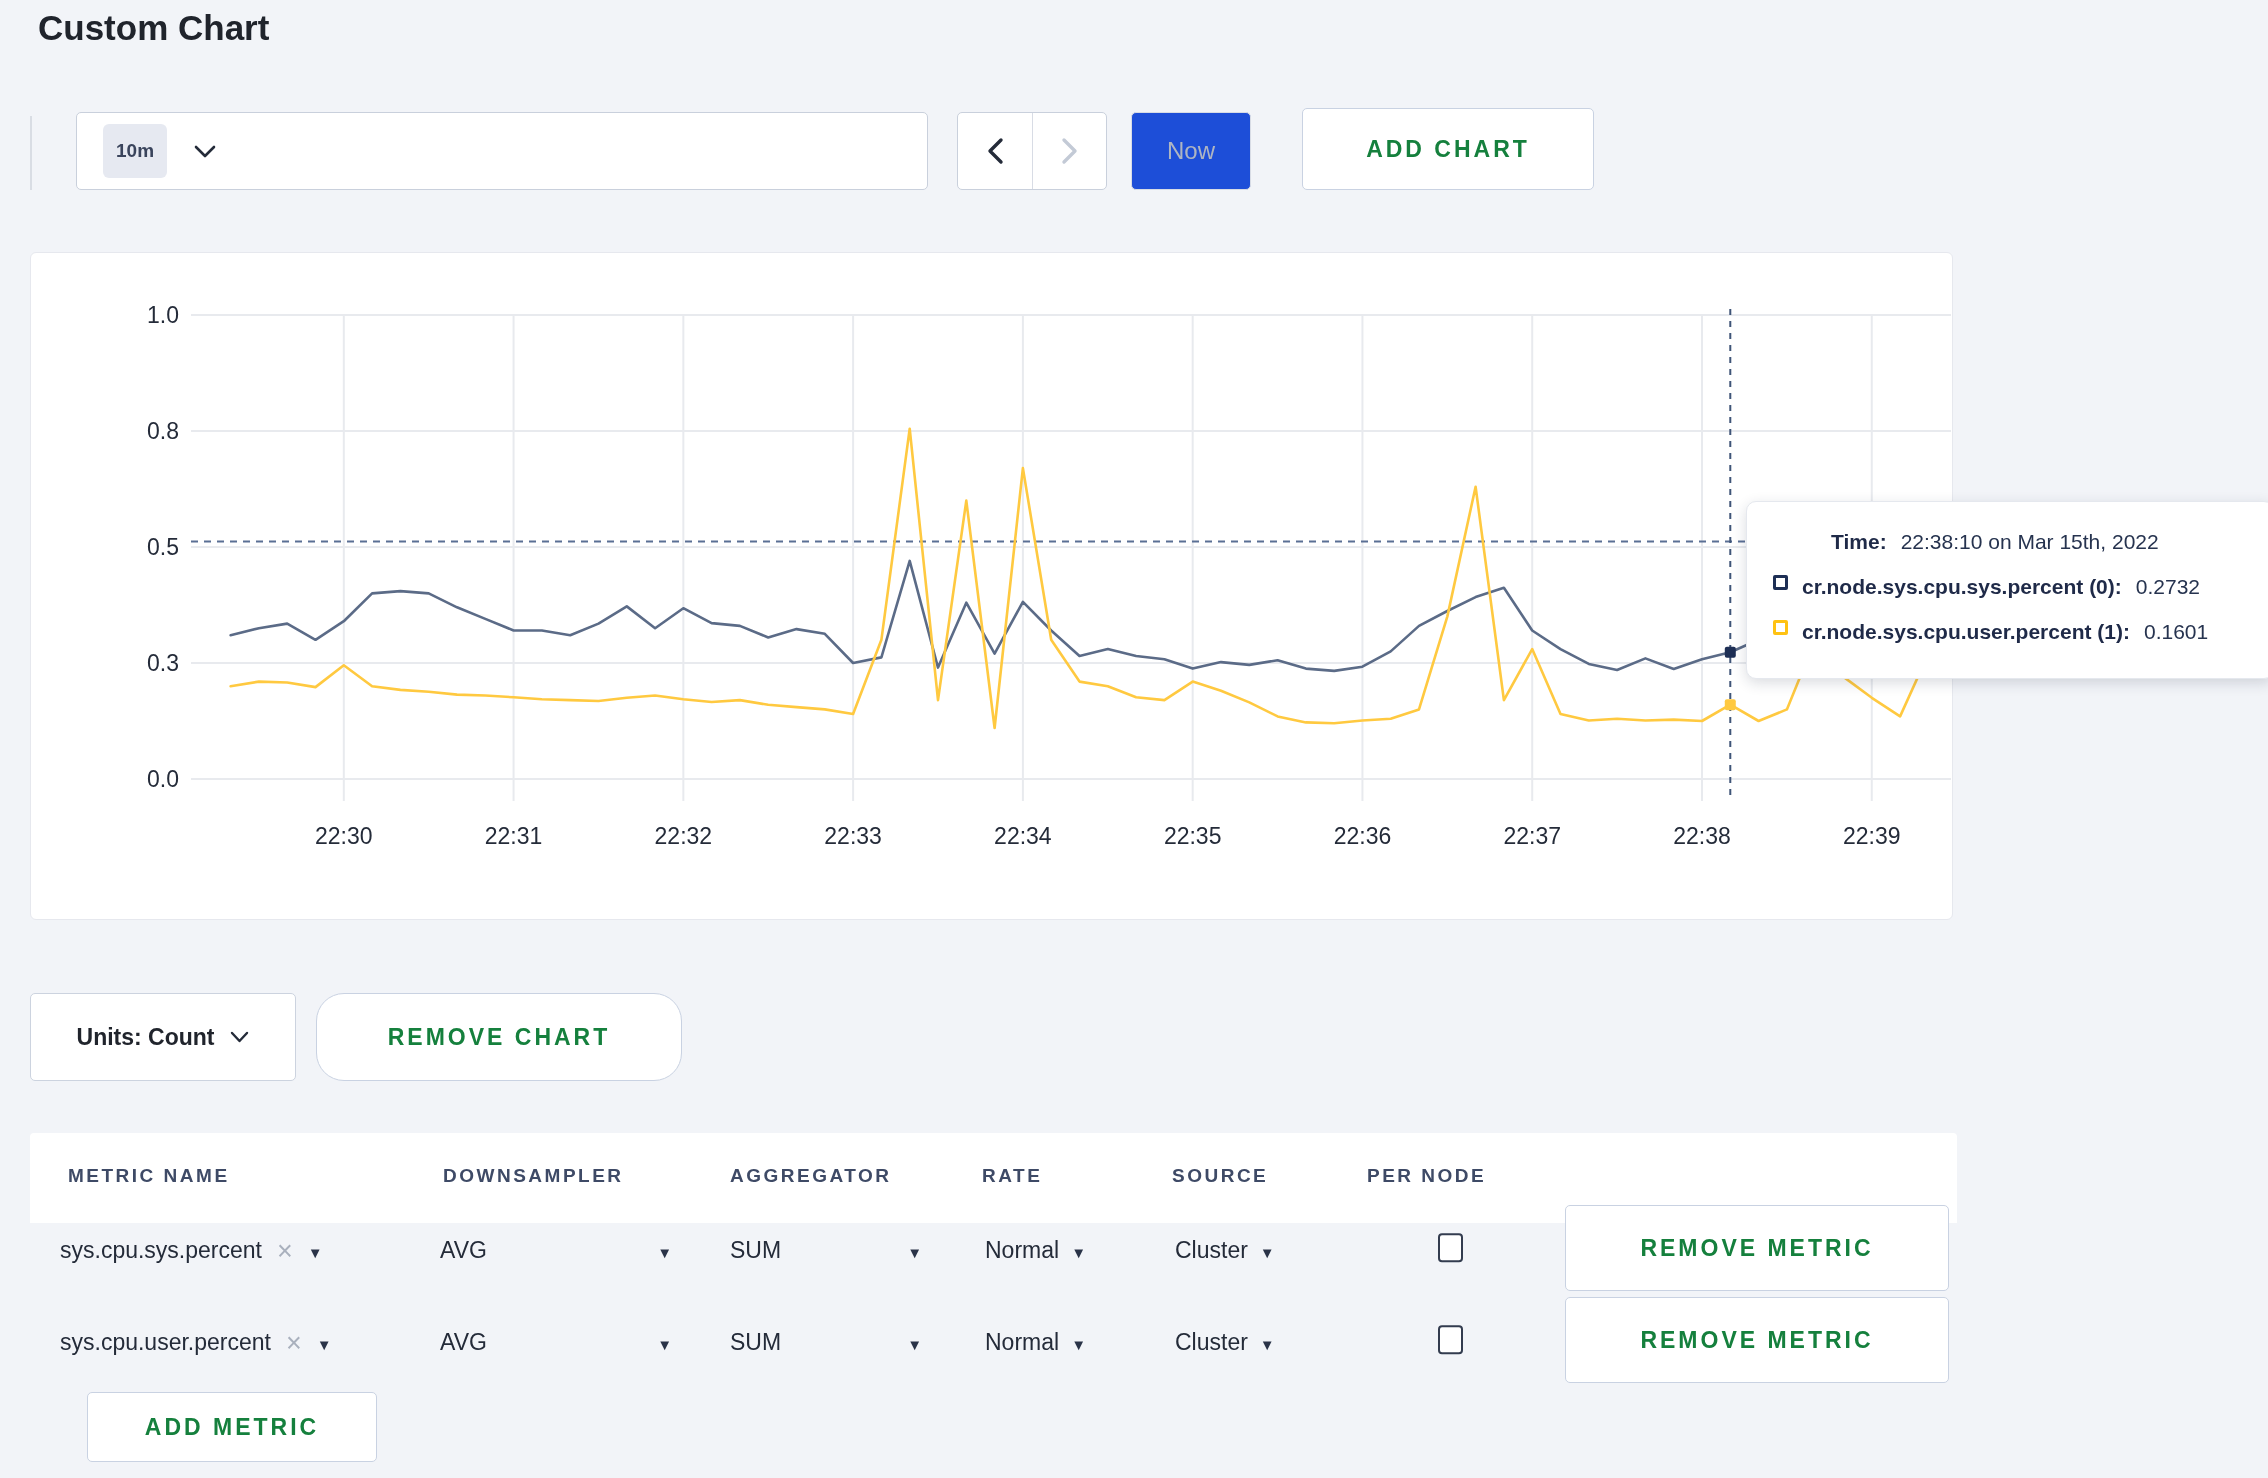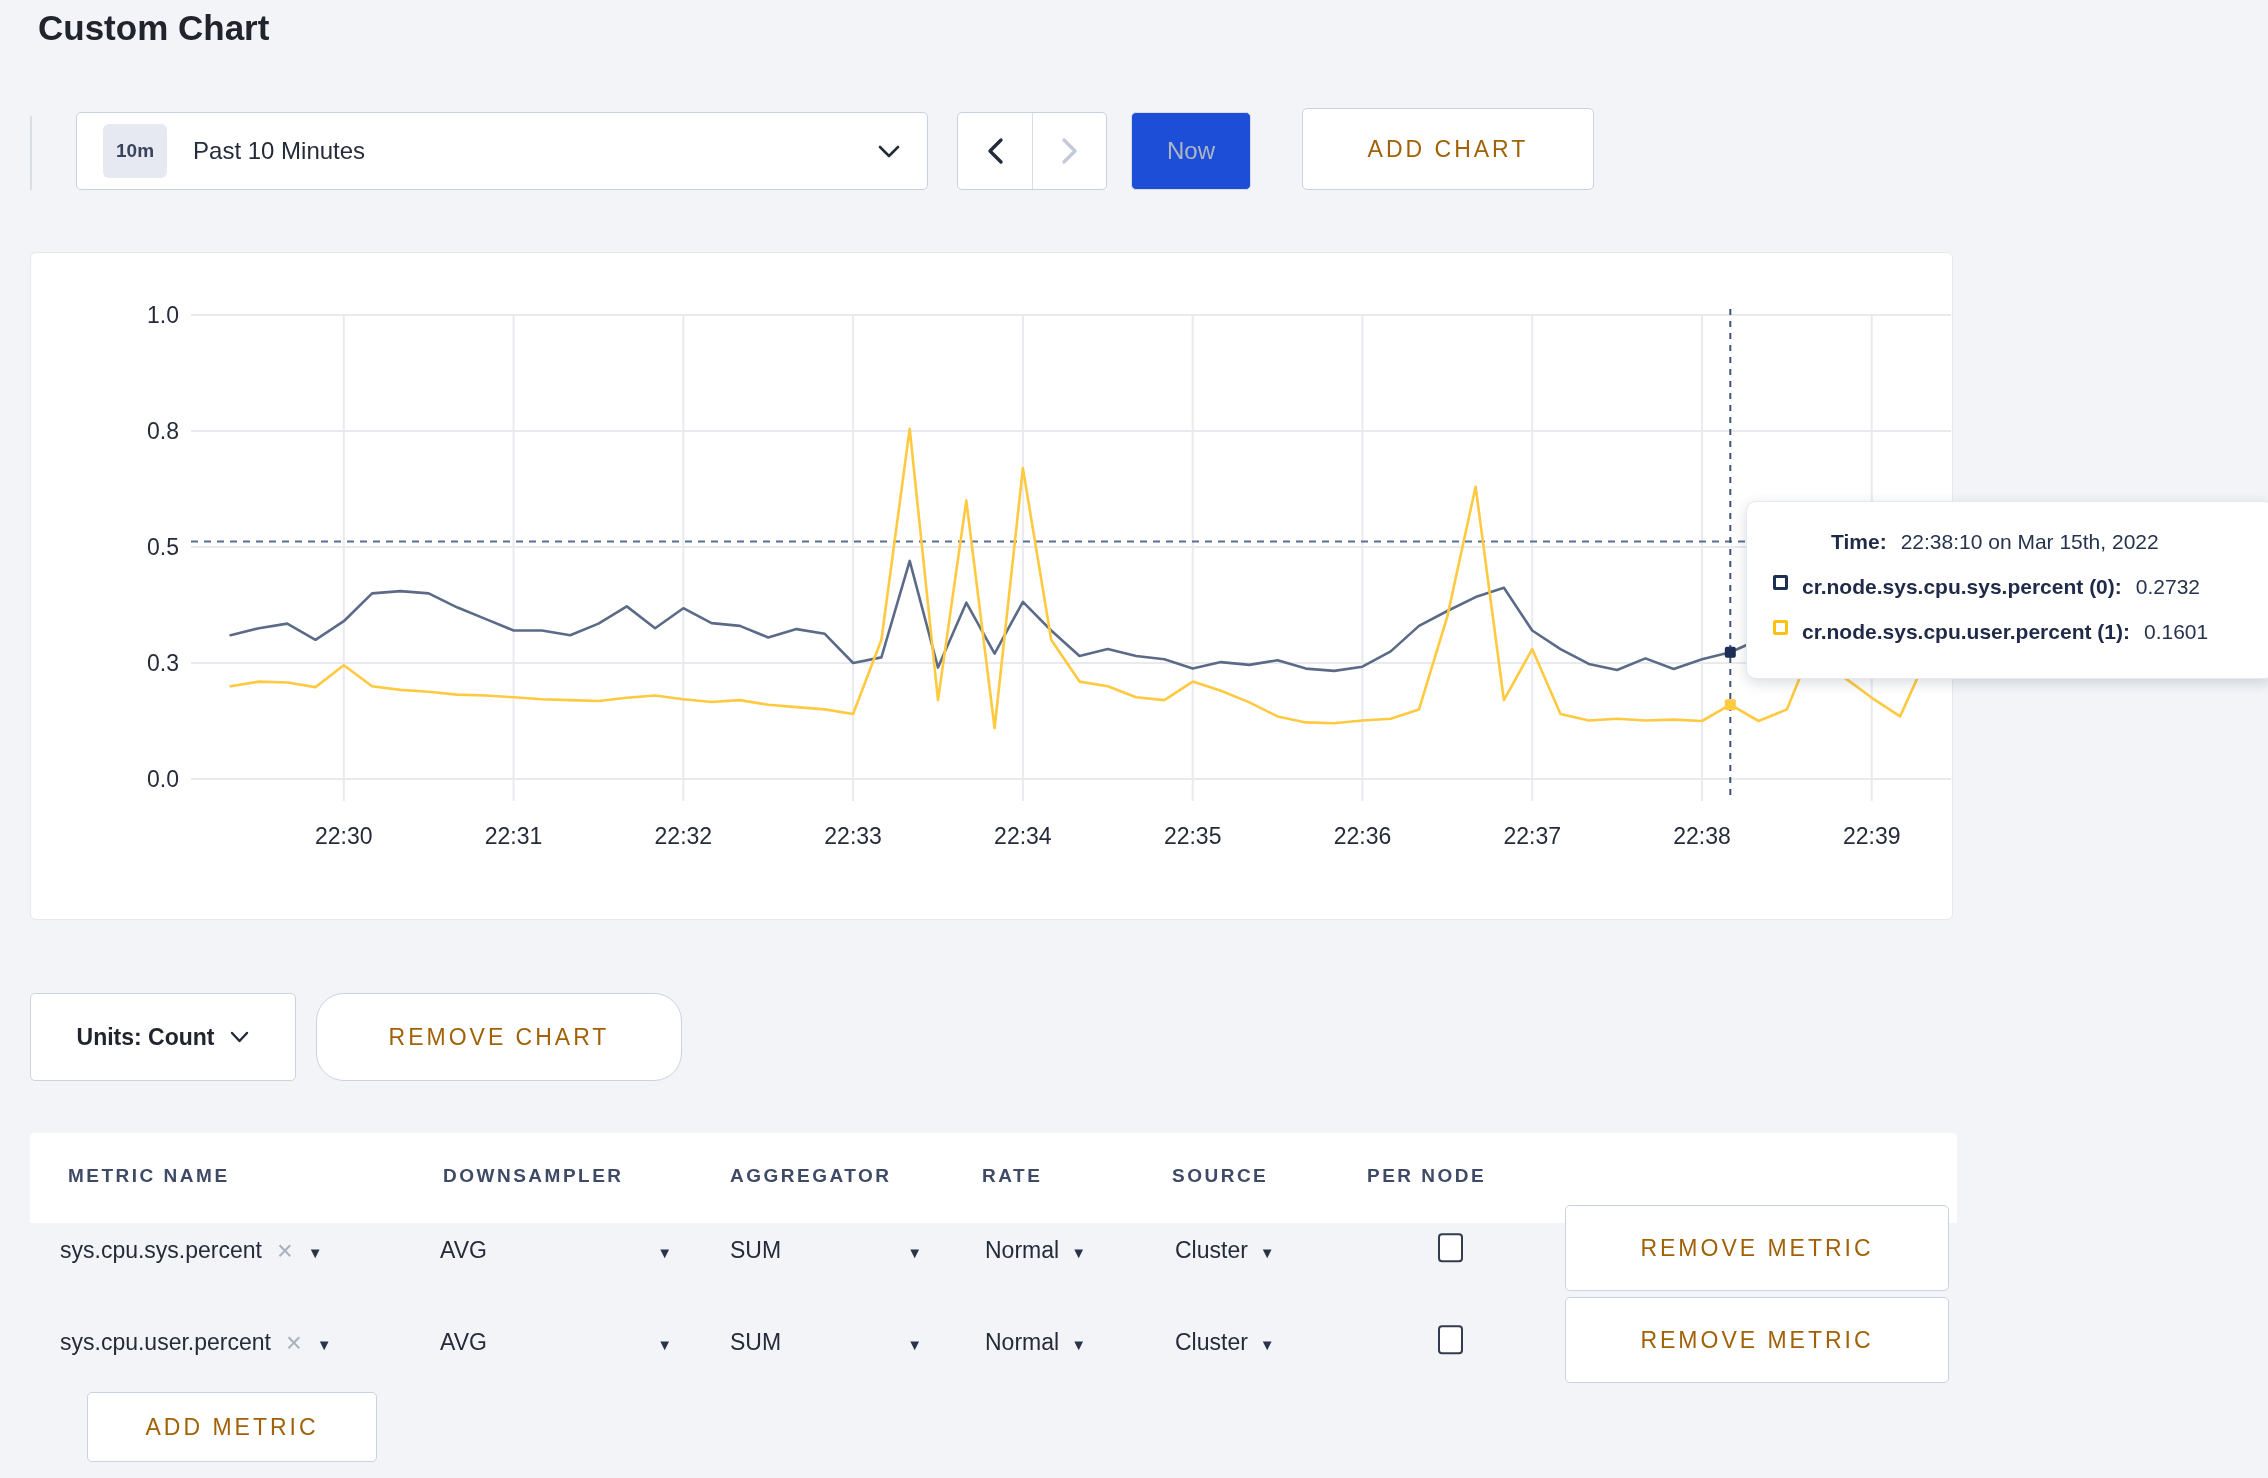--- a/index.html
+++ b/index.html
@@ -15,22 +15,22 @@
             padding:16px 13px;margin-right:26px;}
   .tf-label{font-size:24px;color:#242b39;flex:1;text-align:left;}
   .pager{position:absolute;left:957px;top:112px;height:78px;display:flex;border:1px solid #c9d0dc;
          border-radius:5px;background:#fff;box-sizing:border-box;}
   .pager button{width:74px;border:none;background:transparent;display:flex;align-items:center;
                 justify-content:center;cursor:pointer;}
   .pager button + button{border-left:1px solid #d8dce5;}
   .now-btn{position:absolute;left:1131px;top:112px;width:120px;height:78px;background:#1d4ed8;
            border:1px solid #d8dce5;border-radius:5px;font-size:24px;color:#aeb5c2;
            font-family:"Liberation Sans",sans-serif;}
-  .btn-blue{background:#fff;border:1px solid #c9d2e2;border-radius:5px;color:#a16207;
-            font-size:23px;font-weight:400;letter-spacing:3px;display:flex;align-items:center;
+  .btn-blue{background:#fff;border:1px solid #c9d2e2;border-radius:5px;color:#15803d;
+            font-size:23px;font-weight:700;letter-spacing:3px;display:flex;align-items:center;
             justify-content:center;cursor:pointer;font-family:"Liberation Sans",sans-serif;}
   .add-chart{position:absolute;left:1302px;top:108px;width:292px;height:82px;}
 
   
   .chart-card{position:absolute;left:30px;top:252px;width:1923px;height:668px;background:#fff;
               border:1px solid #e6e8ee;border-radius:6px;box-sizing:border-box;}
   .ylab{position:absolute;left:60px;width:88px;height:30px;line-height:30px;text-align:right;
         font-size:23px;color:#242b39;}
   .xlab{position:absolute;top:568px;width:100px;height:30px;line-height:30px;text-align:center;
         font-size:23px;color:#242b39;}
@@ -81,21 +81,20 @@
 <body>
 
 <div class="stage">
 
   <div class="page-title">Custom Chart</div>
 
   <div class="toolbar-divider"></div>
 
   <button class="tf-select">
     <span class="tf-badge">10m</span>
-    <span class="tf-label">Past 10 Minutes</span>
     <svg width="24" height="15" viewBox="0 0 24 15">
       <polyline points="3,3 12,12 21,3" fill="none" stroke="#242b39" stroke-width="2.6" stroke-linecap="round" stroke-linejoin="round"></polyline>
     </svg>
   </button>
 
   <div class="pager">
     <button>
       <svg width="17" height="28" viewBox="0 0 17 28">
         <polyline points="14,3 3,14 14,25" fill="none" stroke="#242b39" stroke-width="3.4" stroke-linecap="round" stroke-linejoin="round"></polyline>
       </svg>

